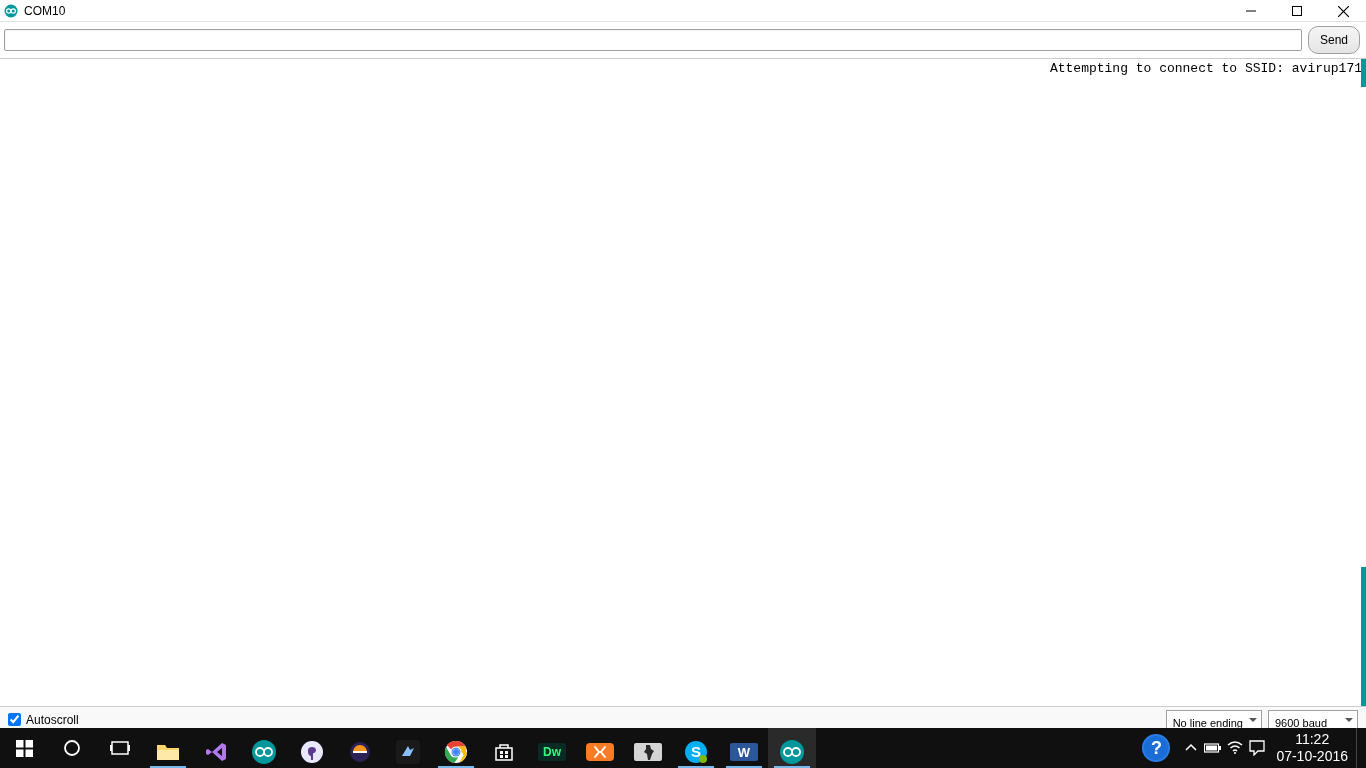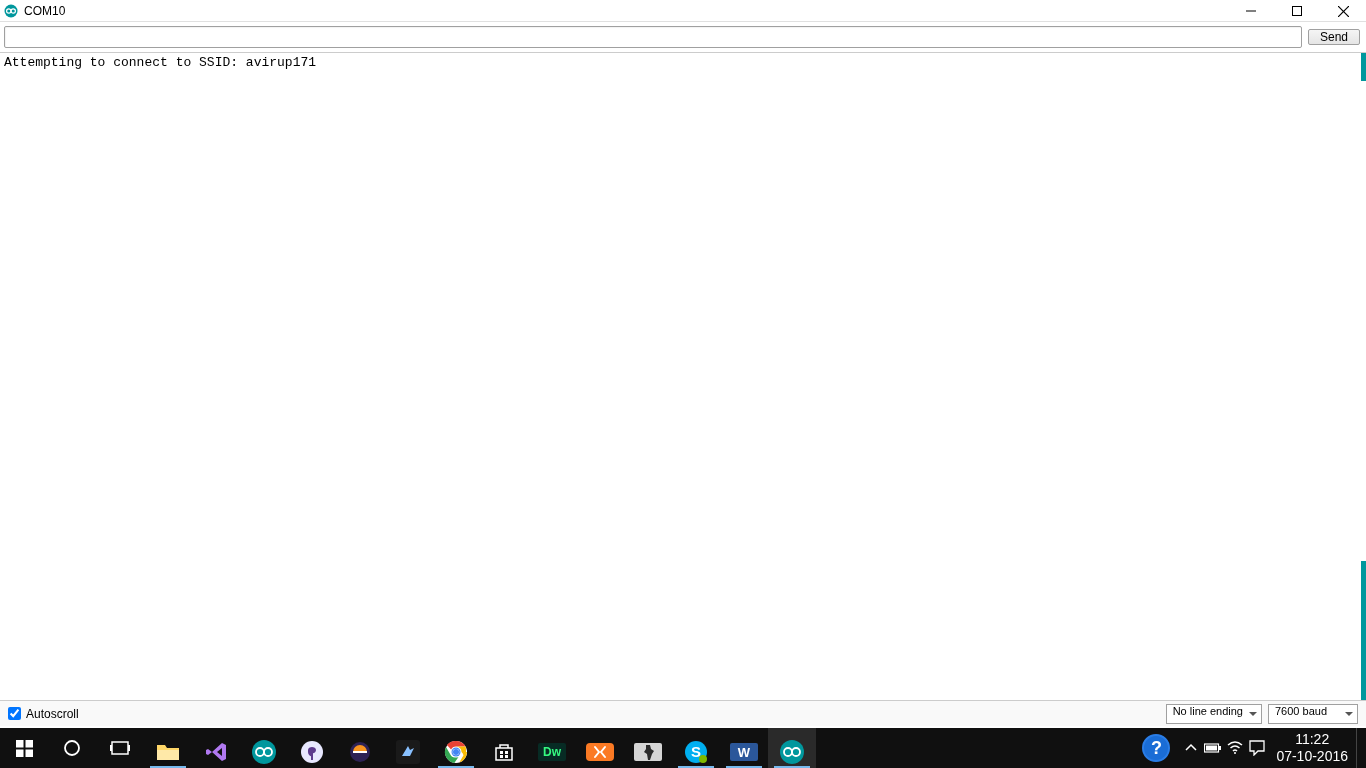--- a/index.html
+++ b/index.html
@@ -64,42 +64,43 @@
       height: 22px;
       border: 1px solid #a0a0a0;
       background: #fff;
       padding: 0 4px;
       font-size: 12px;
       border-radius: 2px;
       box-shadow: inset 1px 1px 1px rgba(0,0,0,0.05);
     }
     .send-btn {
       width: 52px;
-      height: 16px;
+      height: 28px;
       border: 1px solid #a0a0a0;
       background: linear-gradient(#f5f5f5, #e5e5e5);
       font-size: 12px;
       cursor: default;
-      border-radius: 2px;
+      border-radius: 10px;
     }
     
     .output-area {
       border-top: 1px solid #cccccc;
       height: 648px;
       position: relative;
       background: #ffffff;
       overflow: hidden;
     }
     .output-text {
       font-family: "Consolas", "Courier New", monospace;
       font-size: 13px;
       padding: 2px 4px;
       white-space: pre;
       color: #000;
       line-height: 1.3;
+      text-align: right;
     }
     .output-scrollbar {
       position: absolute;
       right: 0;
       top: 0;
       width: 5px;
       height: 100%;
       background: #00979d;
     }
     .output-scrollbar-thumb-gap {
@@ -128,21 +129,21 @@
     .bottom-spacer { flex: 1; }
     .combo {
       height: 20px;
       border: 1px solid #a0a0a0;
       background: #fff;
       font-size: 11px;
       padding: 0 18px 0 6px;
       margin-left: 6px;
       position: relative;
       display: inline-flex;
-      align-items: flex-start;
+      align-items: flex-end;
       min-width: 90px;
       cursor: default;
     }
     .combo-arrow {
       position: absolute;
       right: 4px;
       top: 50%;
       transform: translateY(-50%);
       width: 0; height: 0;
       border-left: 4px solid transparent;
@@ -281,21 +282,21 @@
 
 <div class="bottom-bar">
   <input type="checkbox" class="autoscroll-cb" checked="" style="">
   <span>Autoscroll</span>
   <span class="bottom-spacer"></span>
   <div class="combo">
     <span>No line ending</span>
     <span class="combo-arrow"></span>
   </div>
   <div class="combo">
-    <span>7600 baud</span>
+    <span>9600 baud</span>
     <span class="combo-arrow"></span>
   </div>
 </div>
 
 <div class="taskbar">
   <div class="taskbar-left">
     <div class="taskbar-btn">
       <svg width="17" height="17" viewBox="0 0 17 17">
         <rect x="0" y="0" width="7.5" height="7.5" fill="#fff"></rect>
         <rect x="9.5" y="0" width="7.5" height="7.5" fill="#fff"></rect>

